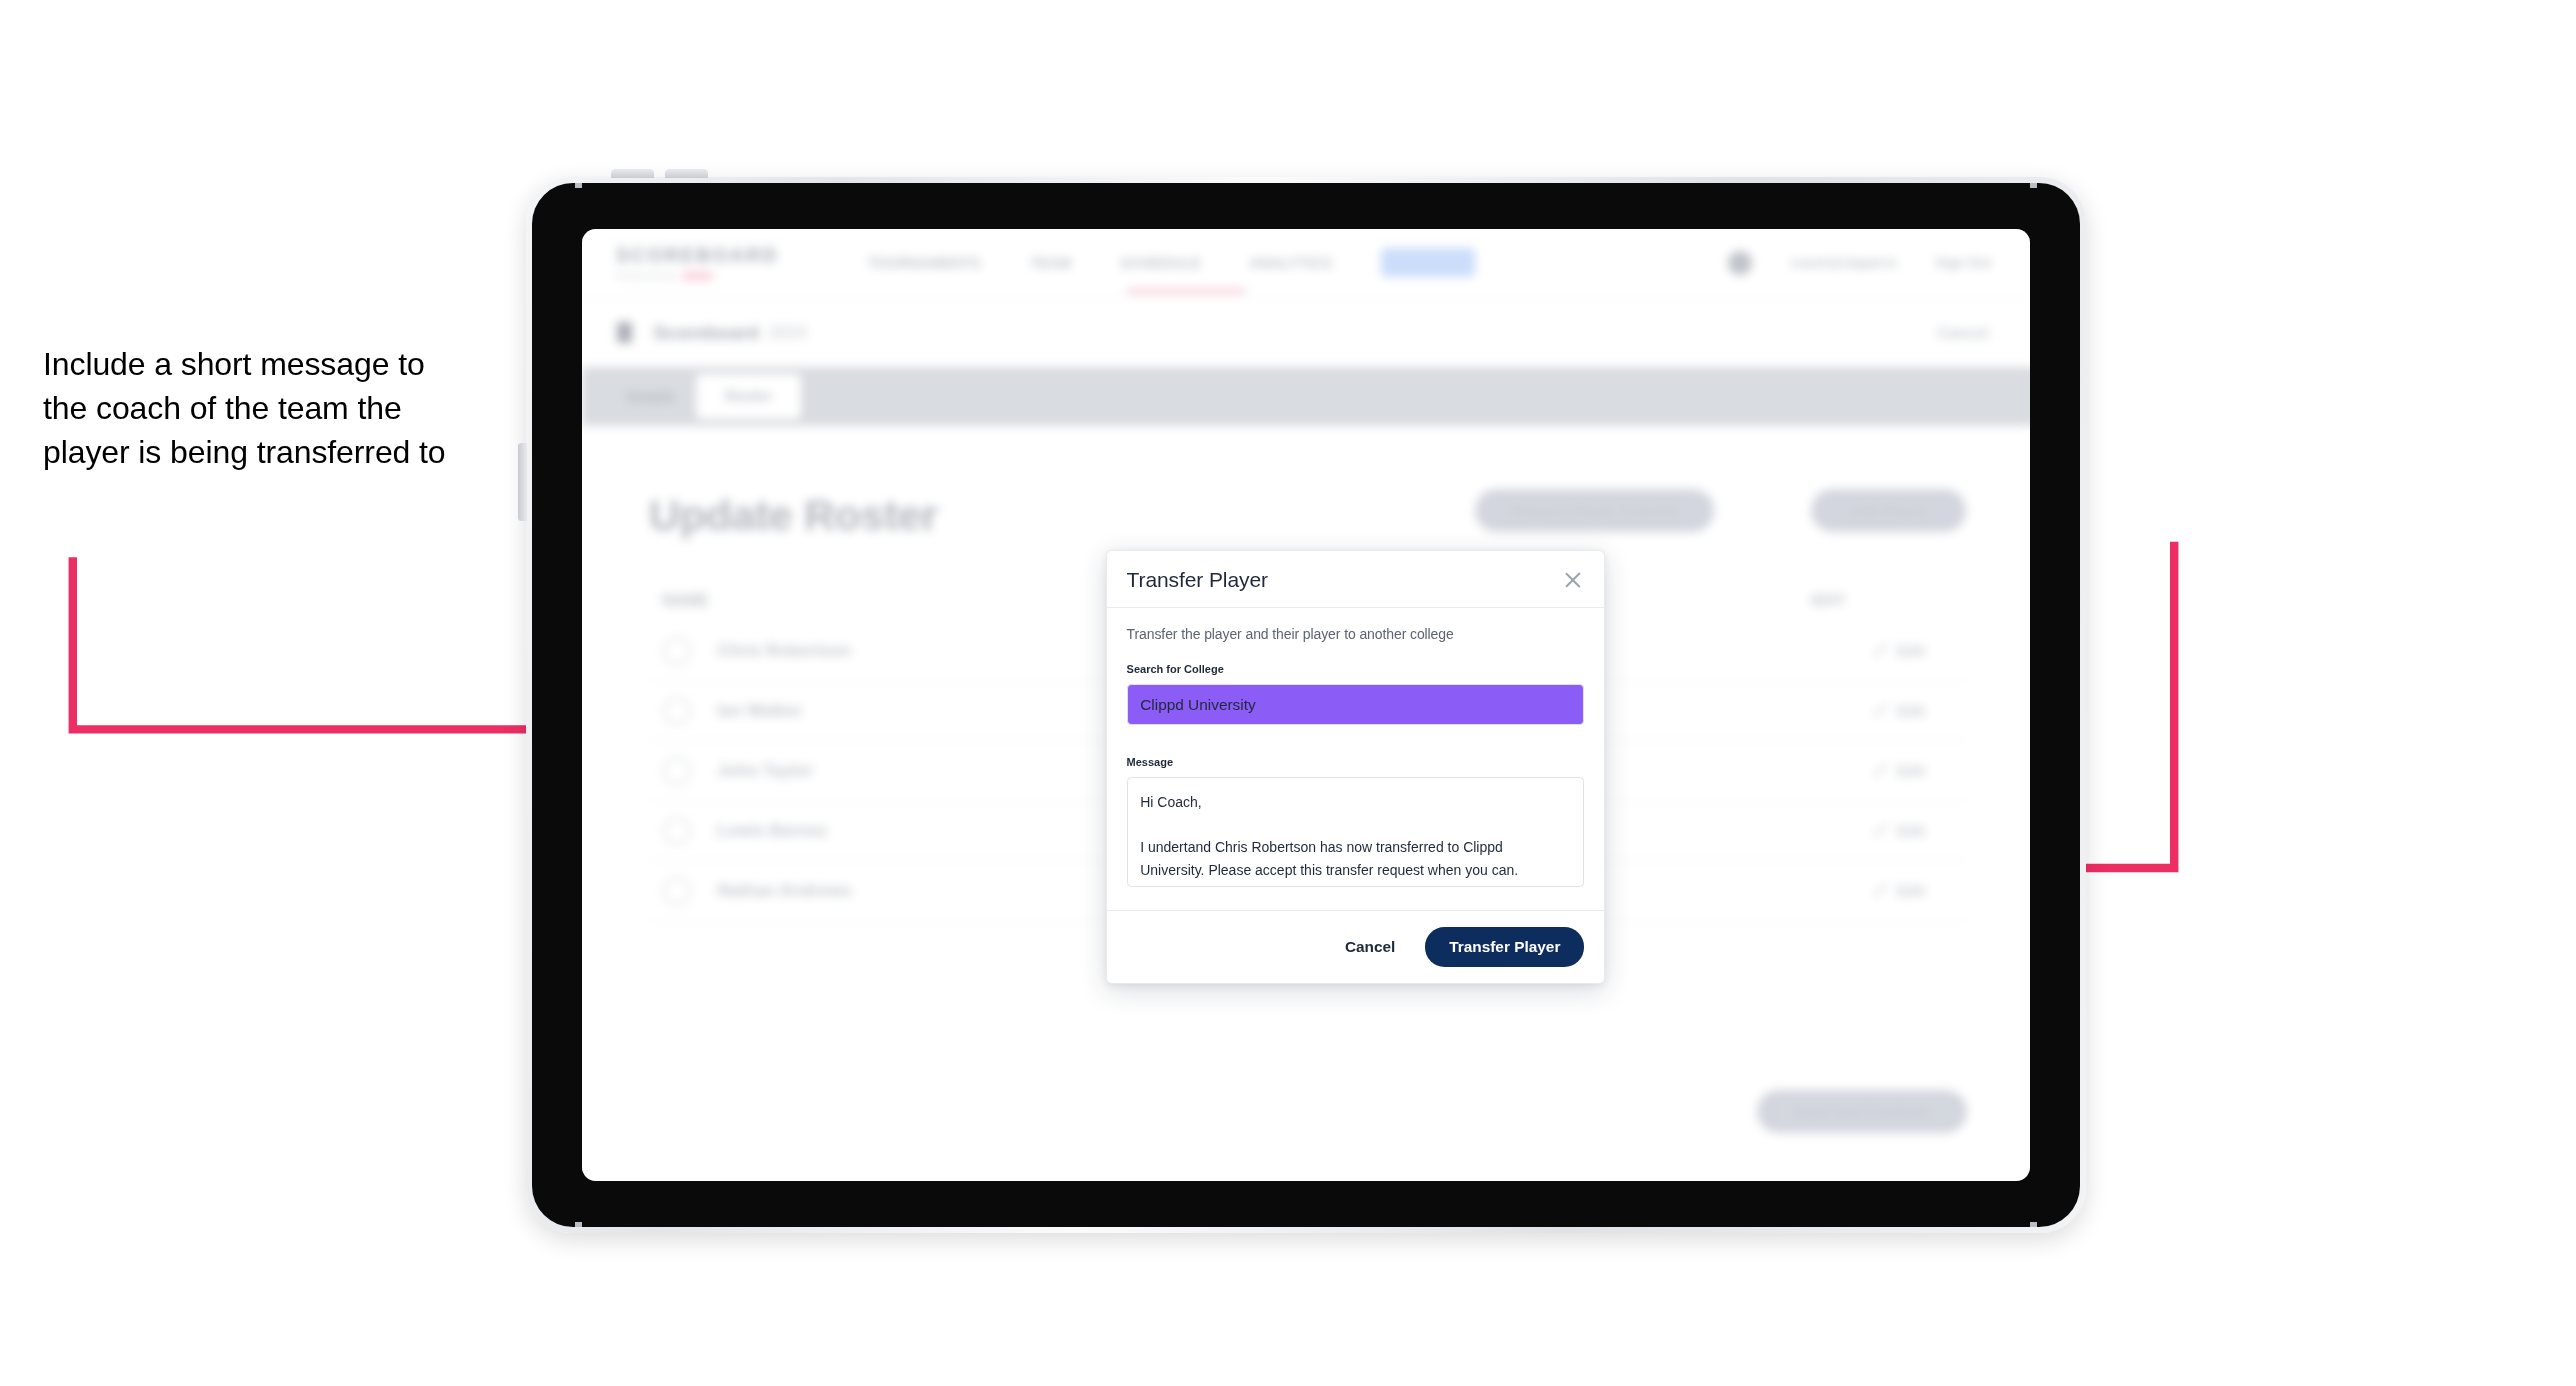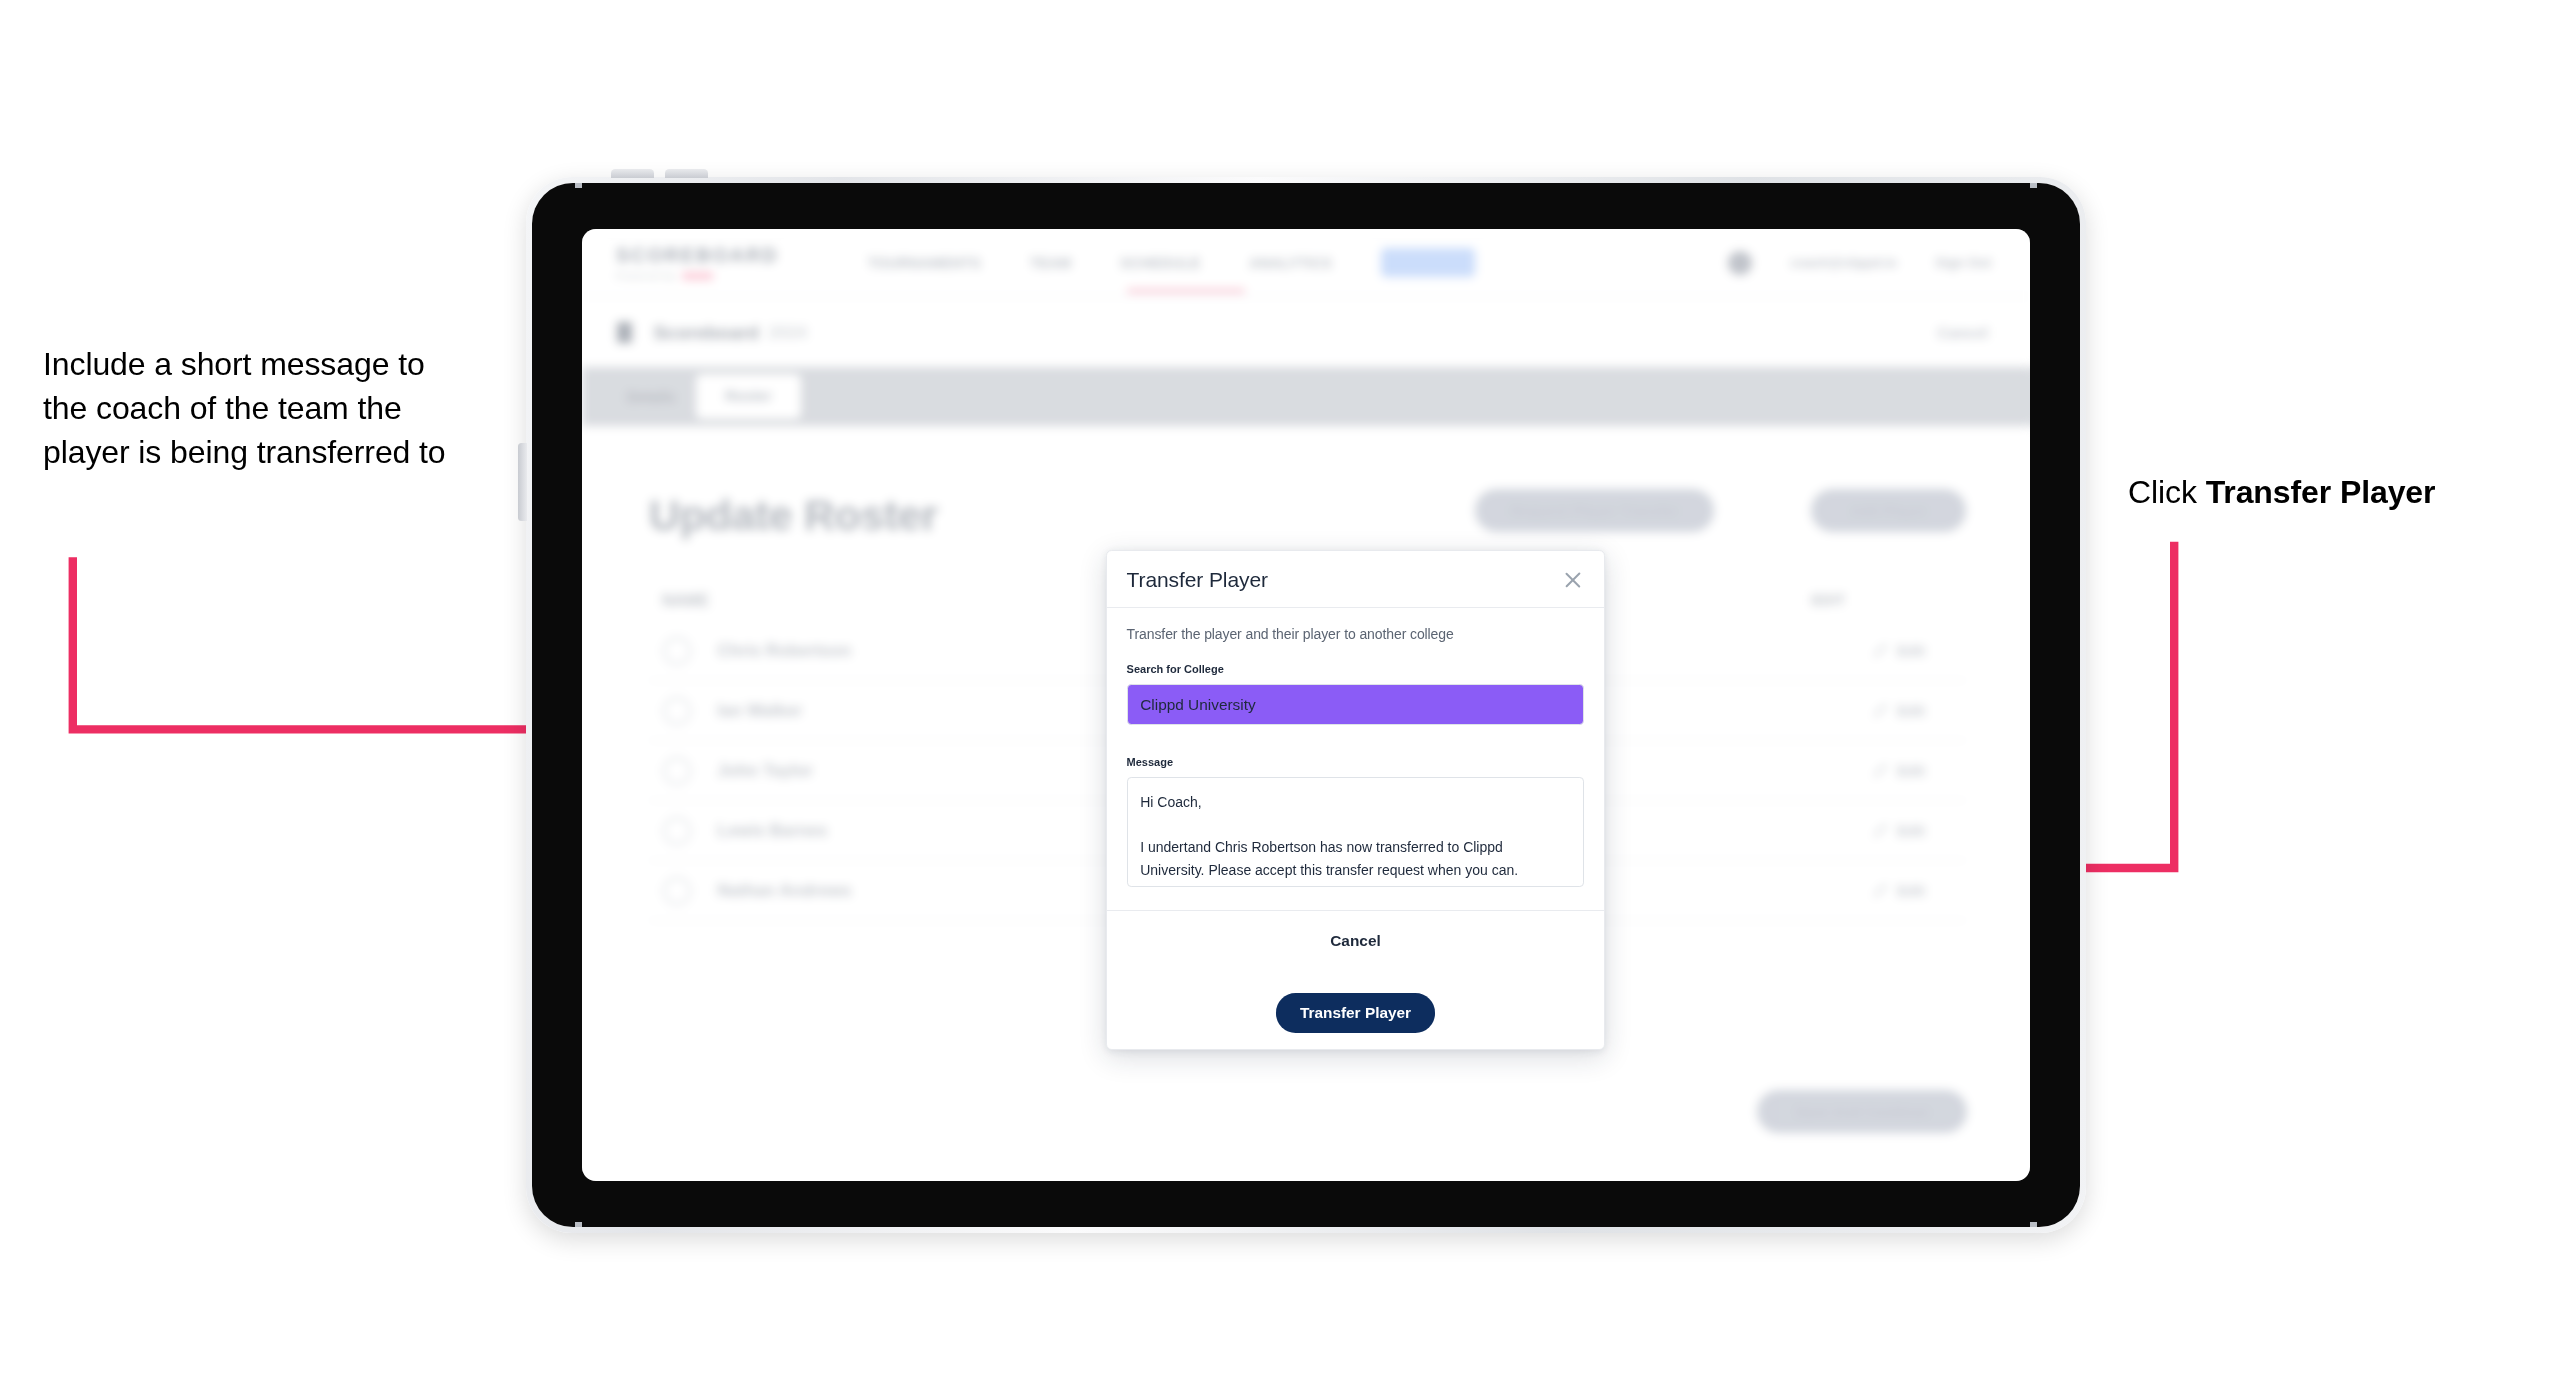--- a/index.html
+++ b/index.html
@@ -225,42 +225,41 @@
     width: 100%; box-sizing: border-box;
     height: 110px; border: 0.7px solid #dfe3e8; border-radius: 4.2px;
     padding: 12.6px 12.6px; background: #fff;
     font-size: 14px; color: #1e293b; line-height: 1.62;
     font-family: "Liberation Sans", sans-serif;
     resize: none; outline: none; overflow: hidden;
   }
   #modal-footer {
     border-top: 0.7px solid #e9ebef;
     padding: 15.4px 19.6px;
-    display: flex; align-items: center; justify-content: flex-end; gap: 37px; flex-direction: column;
+    display: flex; align-items: center; justify-content: flex-end; gap: 27px;
   }
   #btn-cancel {
     background: none; border: none; cursor: pointer;
     font-size: 15.4px; color: #1e293b; font-weight: 700;
     font-family: "Liberation Sans", sans-serif; padding: 5.6px 2.8px;
   }
   #btn-transfer {
     background: #0d2d5e; border: none; cursor: pointer;
     color: #ffffff; font-size: 15.4px; font-weight: 700;
     padding: 11.2px 24px; border-radius: 19.6px;
     font-family: "Liberation Sans", sans-serif;
   }
 </style>
 </head>
 <body>
 
 <div id="stage">
 
   <div class="annot" id="annot-left-2">Include a short message to the coach of the team the player is being transferred to</div>
 
-  <div class="annot" id="annot-right"><span>Click </span><b>Transfer Player</b></div>
 
   <svg id="arrow-left-svg" class="arrow-svg" viewBox="0 0 1560 330" width="1092" height="231">
     <polyline points="104,42 104,282 1432,282" fill="none" stroke="#ed2e63" stroke-width="12" stroke-linecap="square" stroke-linejoin="miter"></polyline>
     <polyline points="1394,246 1438,282 1394,318" fill="none" stroke="#ed2e63" stroke-width="12" stroke-linecap="square" stroke-linejoin="miter"></polyline>
   </svg>
 
   <svg id="arrow-right-svg" class="arrow-svg" viewBox="0 0 1400 520" width="980" height="364">
     <polyline points="926,20 926,480 86,480" fill="none" stroke="#ed2e63" stroke-width="12" stroke-linecap="square" stroke-linejoin="miter"></polyline>
     <polyline points="124,444 80,480 124,516" fill="none" stroke="#ed2e63" stroke-width="12" stroke-linecap="square" stroke-linejoin="miter"></polyline>
   </svg>

